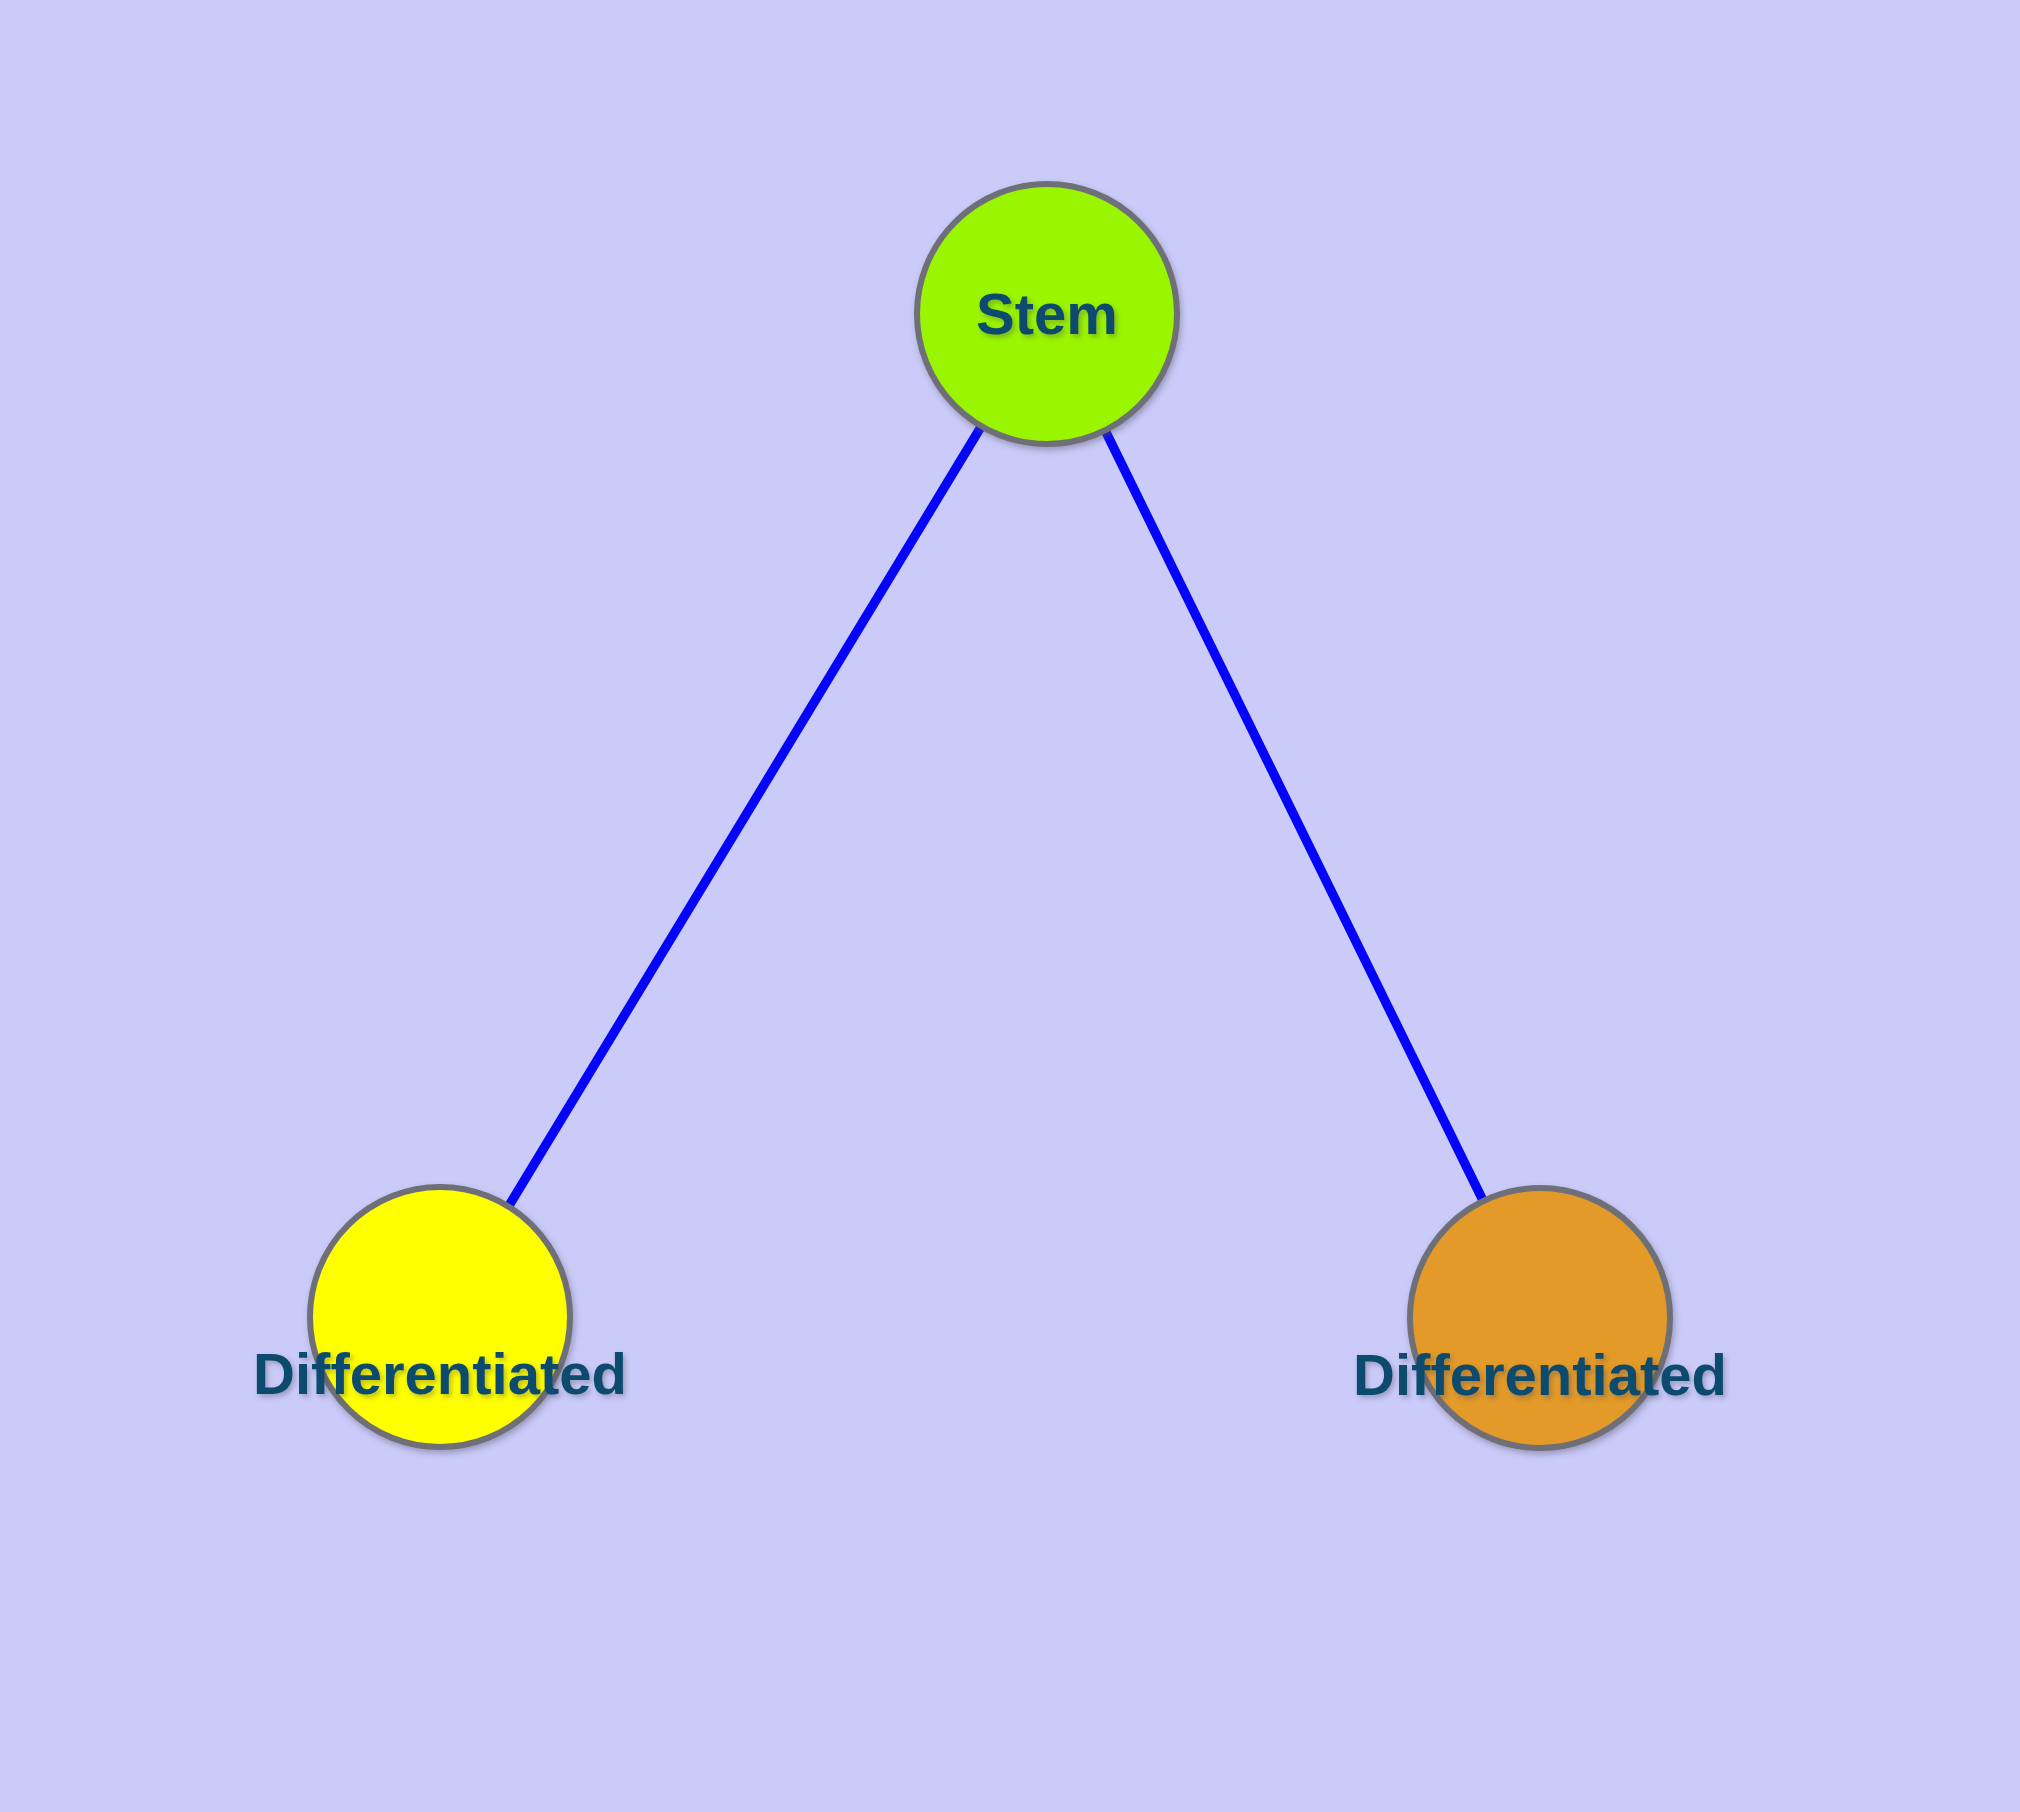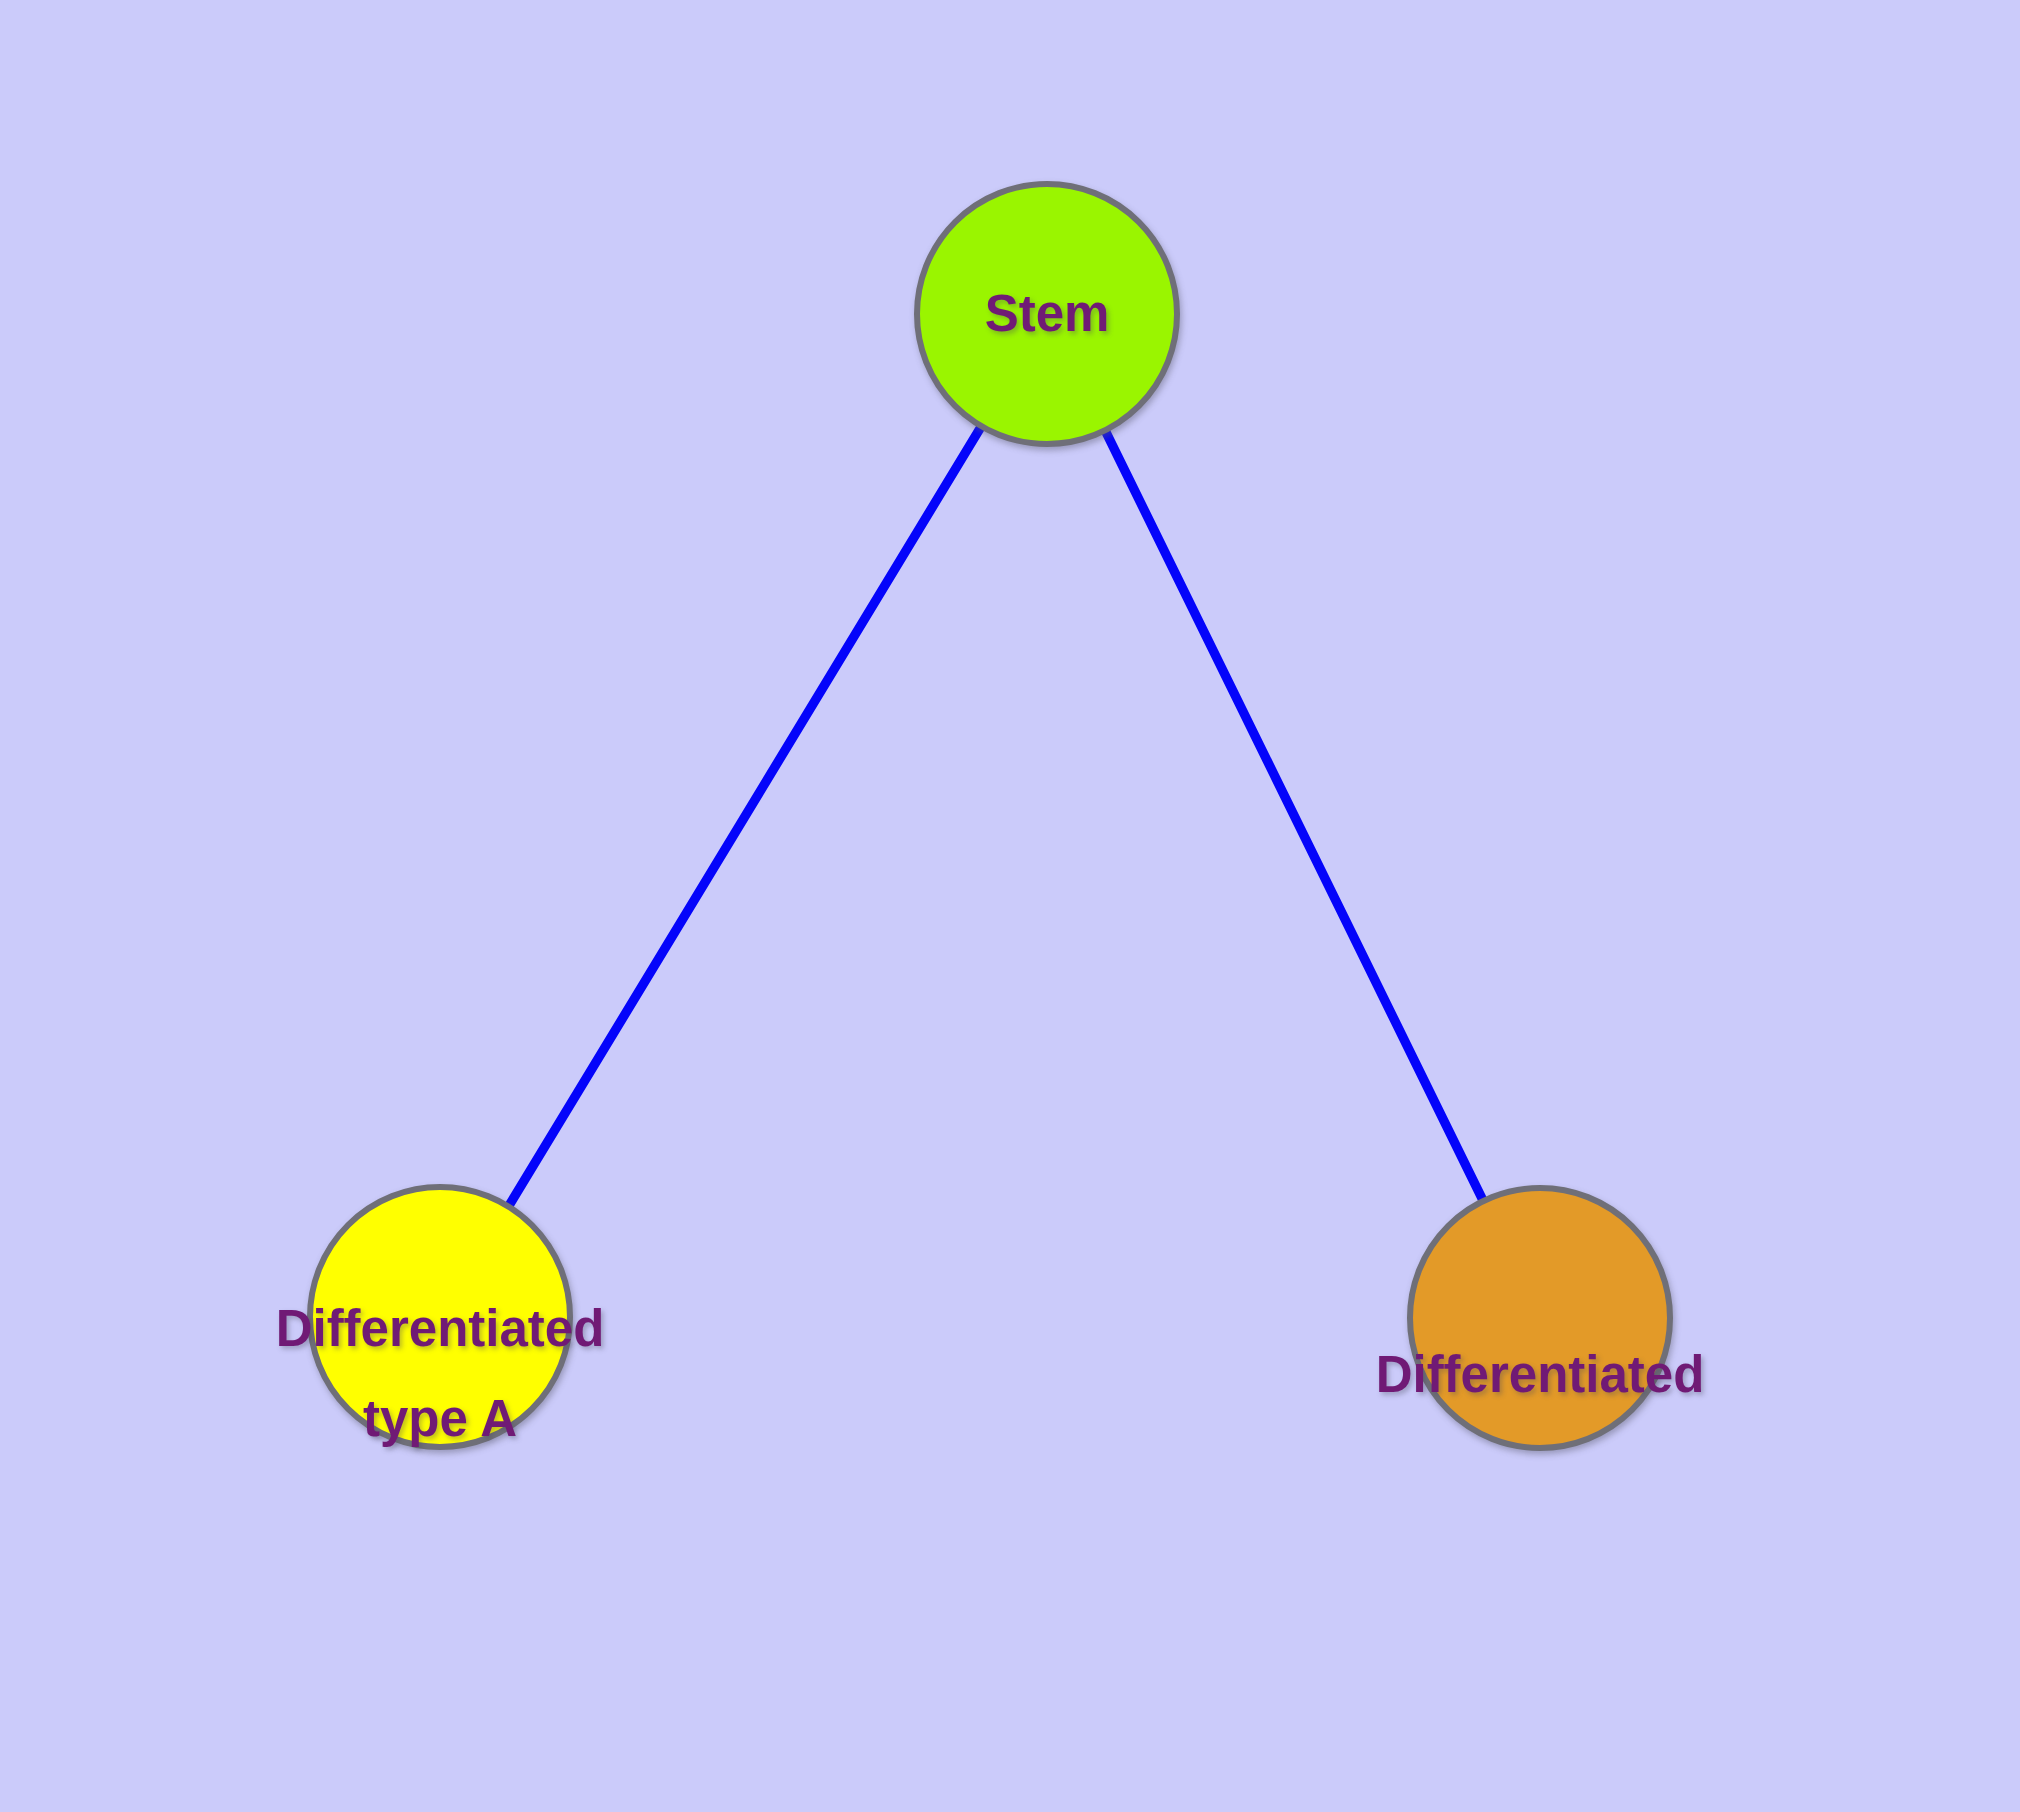--- a/index.html
+++ b/index.html
@@ -40,24 +40,24 @@
   .node-stem   { left: 914px; top: 181px;  }
   .node-type-a { left: 307px;  top: 1184px; }
   .node-type-b { left: 1407px; top: 1185px; }
   .node-label {
     position: absolute;
     left: 50%;
     top: 50%;
     transform: translate(-50%, -50%);
     width: max-content;
     text-align: center;
-    font-size: 51px;
+    font-size: 58px;
     font-weight: bold;
     line-height: 90px;
-    color: #701a75;
+    color: #0c4a6e;
     white-space: nowrap;
     text-shadow: 2.5px 3.4px 5.1px rgba(70, 70, 90, 0.35);
     z-index: 3;
   }
   .node-label.two-line {
     transform: translate(-50%, -50%) translateY(12px);
     margin-top: 45px;
   }
   .label-line {
     display: block;
@@ -75,21 +75,20 @@
 
   <div class="node node-stem" style="background: rgb(154, 245, 0); border-color: rgb(111, 111, 120);">
     <div class="node-label">
       <span class="label-line">Stem</span>
     </div>
   </div>
 
   <div class="node node-type-a" style="background: rgb(255, 255, 0); border-color: rgb(111, 111, 120);">
     <div class="node-label two-line">
       <span class="label-line">Differentiated</span>
-      <span class="label-line">type A</span>
     </div>
   </div>
 
   <div class="node node-type-b" style="background: rgb(227, 154, 40); border-color: rgb(111, 111, 120);">
     <div class="node-label two-line">
       <span class="label-line">Differentiated</span>
     </div>
   </div>
 
 </div>

